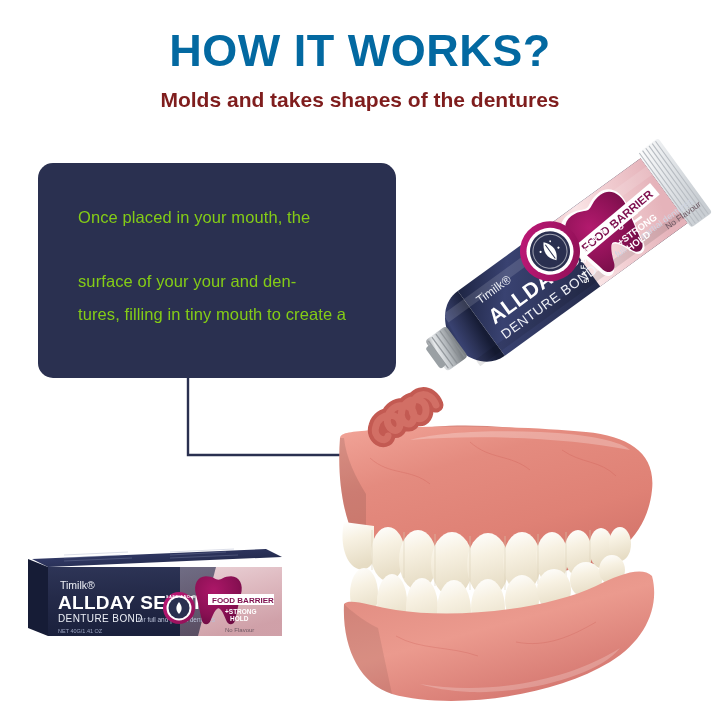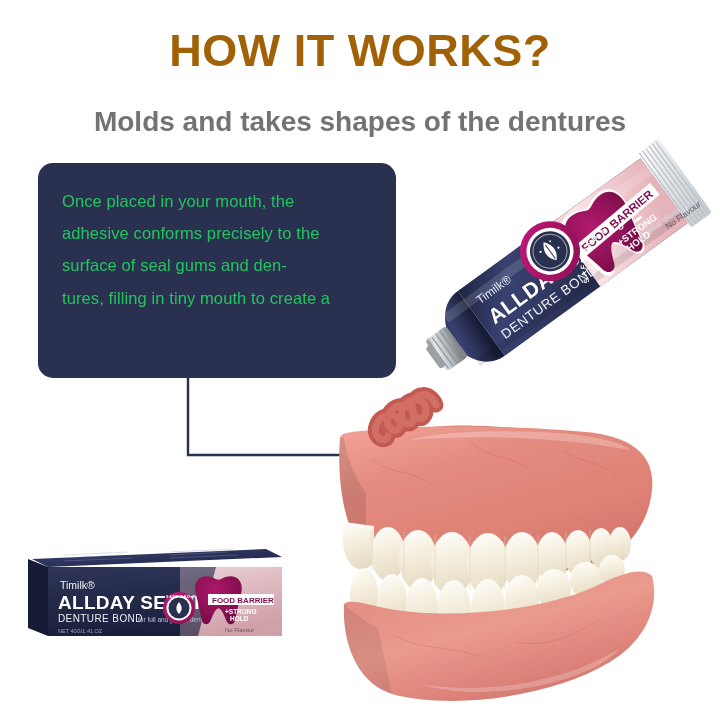--- a/index.html
+++ b/index.html
@@ -9,35 +9,35 @@
     font-family:"Liberation Sans", sans-serif;
     overflow:hidden;
     position:relative;
   }
   #stage{position:relative;width:720px;height:720px;overflow:hidden;background:#fff;}
 
   
   .title{
     position:absolute;left:0;top:28px;width:720px;text-align:center;
     font-size:45px;font-weight:bold;letter-spacing:.5px;
-    color:#a16207;line-height:1;
+    color:#0369a1;line-height:1;
   }
   .subtitle{
     position:absolute;left:0;top:88px;width:720px;text-align:center;
-    font-size:28px;font-weight:bold;color:#737373;line-height:1.15;margin-top:18px;
+    font-size:21px;font-weight:bold;color:#7f1d1d;line-height:1.15;
   }
 
   
   .callout{
     position:absolute;left:38px;top:163px;width:358px;height:215px;
     background:#2a3050;border-radius:15px;box-sizing:border-box;
     padding:22px 24px 20px 24px;
   }
   .callout p{
-    margin:0;color:#22c55e;font-size:16.5px;line-height:1.95;
+    margin:16px;color:#84cc16;font-size:16.5px;line-height:1.95;
     font-weight:500;letter-spacing:.1px;
   }
 
   
   .leader{position:absolute;left:0;top:0;width:720px;height:720px;pointer-events:none;}
 
   
   .dentures{position:absolute;left:300px;top:398px;width:420px;height:322px;}
 
   
@@ -168,21 +168,21 @@
           </g>
           <text font-family="Liberation Sans, sans-serif" font-size="7.2" font-weight="bold" fill="#ffffff" letter-spacing="1.6">
             <textPath href="#sealArcTop" startOffset="0%">SAFE AND MILD</textPath>
           </text>
         </g>
       </g>
     </svg>
   </div>
 
   <div class="callout">
-    <p class="txt"><span>Once placed in your mouth, the</span><br><span>adhesive conforms precisely to the</span><br><span>surface of seal gums and den-</span><br><span>tures, filling in tiny mouth to create a</span><br></p>
+    <p class="txt"><span>Once placed in your mouth, the</span><br><br><span>surface of your your and den-</span><br><span>tures, filling in tiny mouth to create a</span><br></p>
   </div>
 
   <svg class="leader">
     <polyline points="188,378 188,455 398,455" fill="none" stroke="#2a3050" stroke-width="2.4"></polyline>
     <circle cx="404" cy="455" r="6.5" fill="#ffffff" stroke="#2a3050" stroke-width="2.6"></circle>
   </svg>
 
   <div class="dentures">
     <svg width="420" height="322" viewBox="0 0 420 322">
       <defs>

